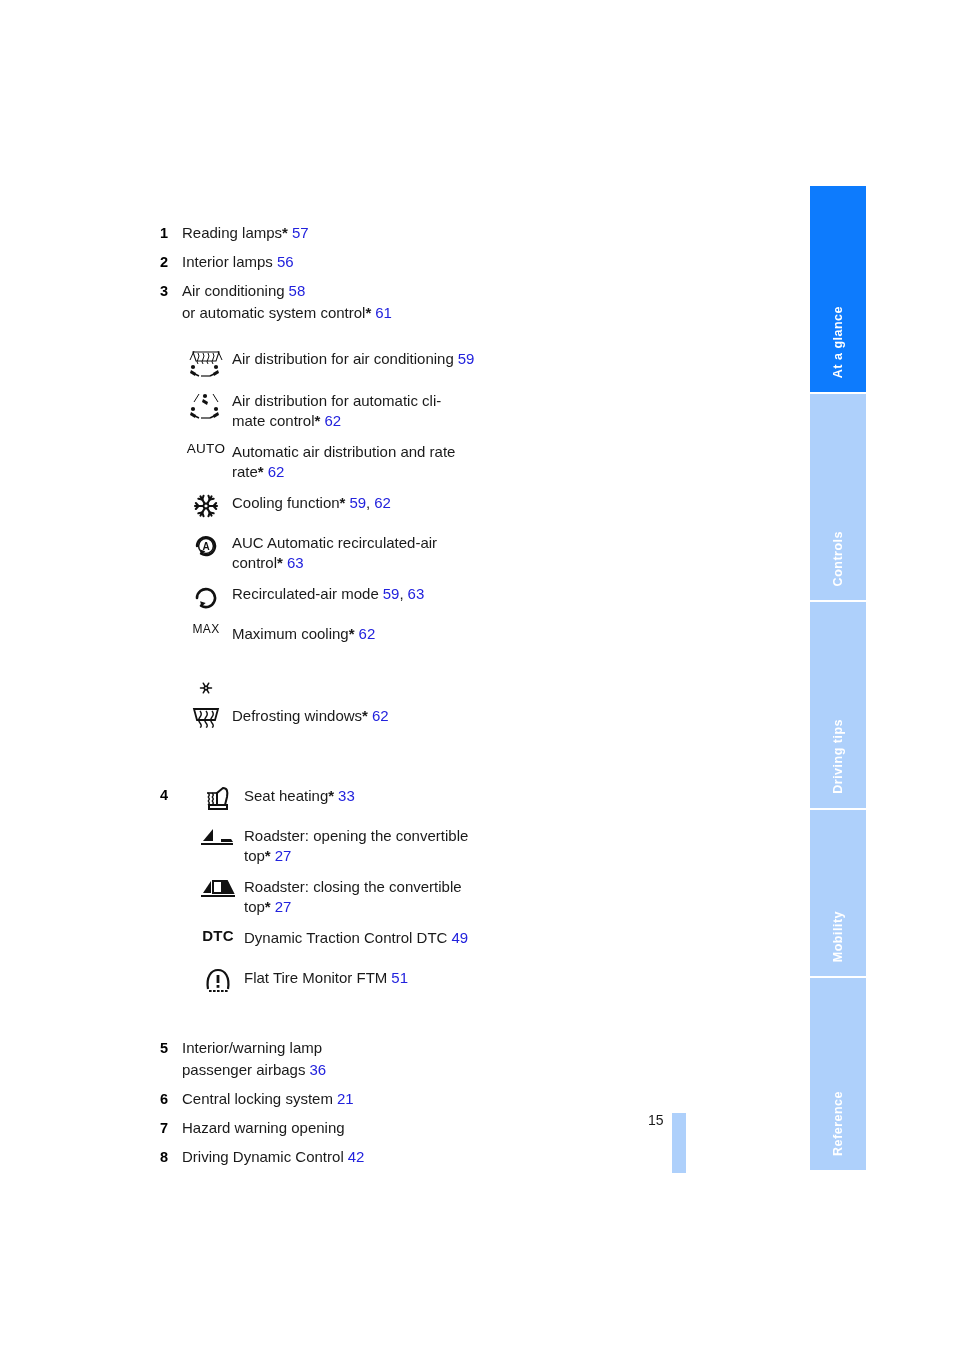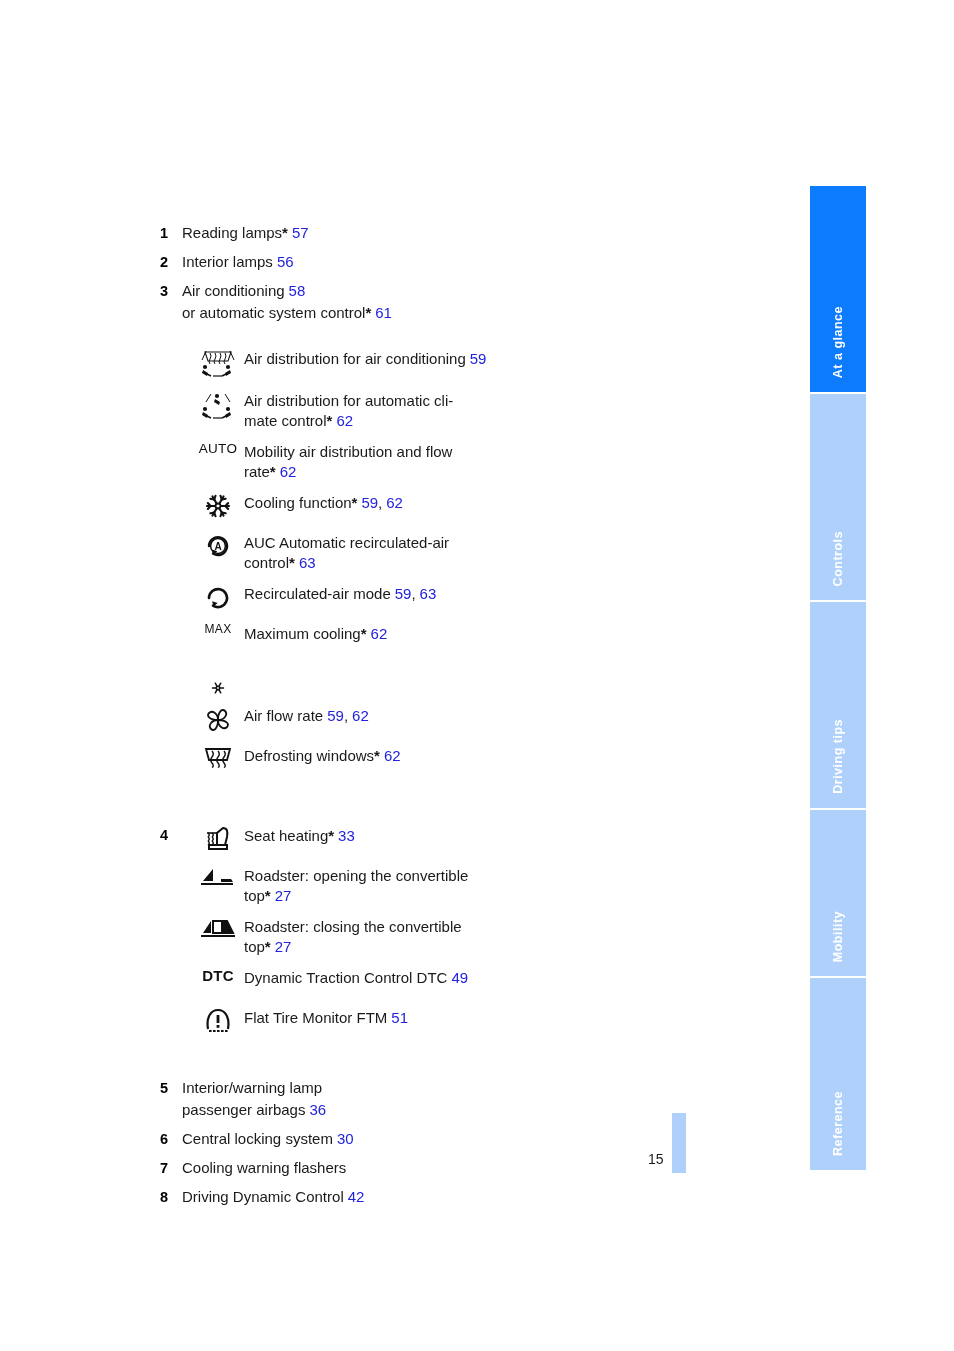--- a/index.html
+++ b/index.html
@@ -93,21 +93,21 @@
     position: absolute;
     left: 0;
     top: 4px;
     font-weight: bold;
     font-size: 14.5px;
     color: #000;
   }
   #sec4 .rows { margin-left: 32px; }
   #sec4 .icon-cell { width: 52px; flex: 0 0 52px; }
 
-  .icon-group .rows { margin-left: 32px; }
+  .icon-group .rows { margin-left: 20px; }
 
   .bottom-list { margin-top: 40px; }
 
   
   #tabs {
     position: absolute;
     left: 810px;
     top: 186px;
     width: 56px;
     height: 986px;
@@ -130,21 +130,21 @@
     font-weight: bold;
     letter-spacing: 0.5px;
     color: #ffffff;
     white-space: nowrap;
   }
 
   
   #pagenum {
     position: absolute;
     left: 648px;
-    top: 1151px;
+    top: 1112px;
     font-size: 14px;
     color: #1a1a1a;
   }
   #page-marker {
     position: absolute;
     left: 672px;
     top: 1113px;
     width: 14px;
     height: 60px;
     background: #aed0fb;
@@ -231,21 +231,21 @@
             <div class="icon-label">
               <div>Air distribution for automatic cli-</div>
               <div>mate control<span class="star">*</span><span class="pg">62</span></div>
             </div>
           </div>
           <div class="icon-row">
             <div class="icon-cell">
               <span style="font-size:13.5px;letter-spacing:0.3px;color:#111;">AUTO</span>
             </div>
             <div class="icon-label">
-              <div>Mobility air distribution and flow</div>
+              <div>Automatic air distribution and rate</div>
               <div>rate<span class="star">*</span><span class="pg">62</span></div>
             </div>
           </div>
           <div class="icon-row">
             <div class="icon-cell">
               <svg width="28" height="28" viewBox="0 0 28 28">
                 <g stroke="#111" stroke-width="2.1" stroke-linecap="round" fill="none">
                   <path d="M16.5 14 L25 14"></path>
                   <path d="M21.5 14 L24.139932583539927 17.00512162056117"></path>
                   <path d="M21.5 14 L24.139932583539927 10.994878379438829"></path>
@@ -313,35 +313,20 @@
                   <circle cx="7" cy="7" r="1.9" fill="none" stroke="#111" stroke-width="1.3"></circle>
                 </svg>
               </div>
             </div>
             <div class="icon-label">
               <div>Maximum cooling<span class="star">*</span><span class="pg">62</span></div>
             </div>
           </div>
           <div class="icon-row">
             <div class="icon-cell">
-              <svg width="30" height="30" viewBox="0 0 30 30">
-                <g fill="none" stroke="#111" stroke-width="1.8">
-                  <path d="M15 15 C15 8, 9 5, 6 8 C3 11, 7 15, 15 15 Z"></path>
-                  <path d="M15 15 C22 15, 25 9, 22 6 C19 3, 15 7, 15 15 Z"></path>
-                  <path d="M15 15 C15 22, 21 25, 24 22 C27 19, 23 15, 15 15 Z"></path>
-                  <path d="M15 15 C8 15, 5 21, 8 24 C11 27, 15 23, 15 15 Z"></path>
-                </g>
-              </svg>
-            </div>
-            <div class="icon-label">
-              <div>Air flow rate<span class="pg">59</span><span style="color:#1a1a1a;">,</span><span class="pg">62</span></div>
-            </div>
-          </div>
-          <div class="icon-row">
-            <div class="icon-cell">
               <svg width="36" height="26" viewBox="0 0 36 26">
                 <path d="M6 4 L30 4 L27 15 L9 15 Z" fill="none" stroke="#111" stroke-width="1.8"></path>
                 <path d="M12 6 q2.5 3 0 6 q-2.5 3 0 6 q2.5 3 0 4.5" fill="none" stroke="#111" stroke-width="1.4"></path>
                 <path d="M18 6 q2.5 3 0 6 q-2.5 3 0 6 q2.5 3 0 4.5" fill="none" stroke="#111" stroke-width="1.4"></path>
                 <path d="M24 6 q2.5 3 0 6 q-2.5 3 0 6 q2.5 3 0 4.5" fill="none" stroke="#111" stroke-width="1.4"></path>
               </svg>
             </div>
             <div class="icon-label">
               <div>Defrosting windows<span class="star">*</span><span class="pg">62</span></div>
             </div>
@@ -429,27 +414,27 @@
         <div class="num-row">
           <div class="num">5</div>
           <div class="txt">
             <div><span>Interior/warning lamp</span></div>
             <div><span>passenger airbags</span><span class="pg">36</span></div>
           </div>
         </div>
         <div class="num-row">
           <div class="num">6</div>
           <div class="txt">
-            <div><span>Central locking system</span><span class="pg">30</span></div>
+            <div><span>Central locking system</span><span class="pg">21</span></div>
           </div>
         </div>
         <div class="num-row">
           <div class="num">7</div>
           <div class="txt">
-            <div><span>Cooling warning flashers</span></div>
+            <div><span>Hazard warning opening</span></div>
           </div>
         </div>
         <div class="num-row">
           <div class="num">8</div>
           <div class="txt">
             <div><span>Driving Dynamic Control</span><span class="pg">42</span></div>
           </div>
         </div>
       </div>
 

